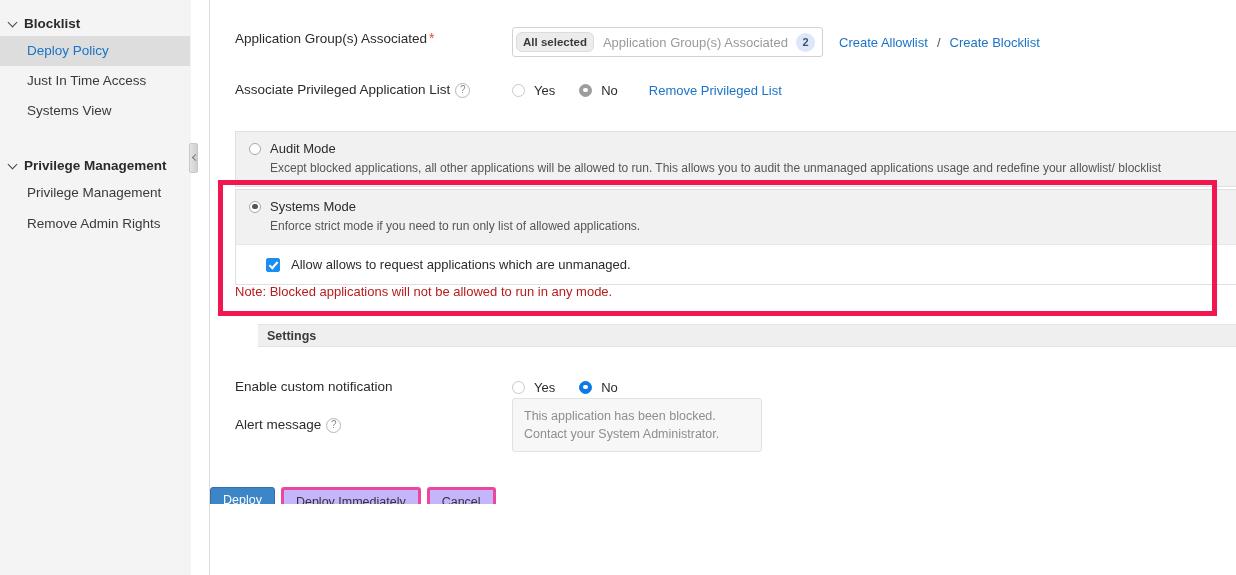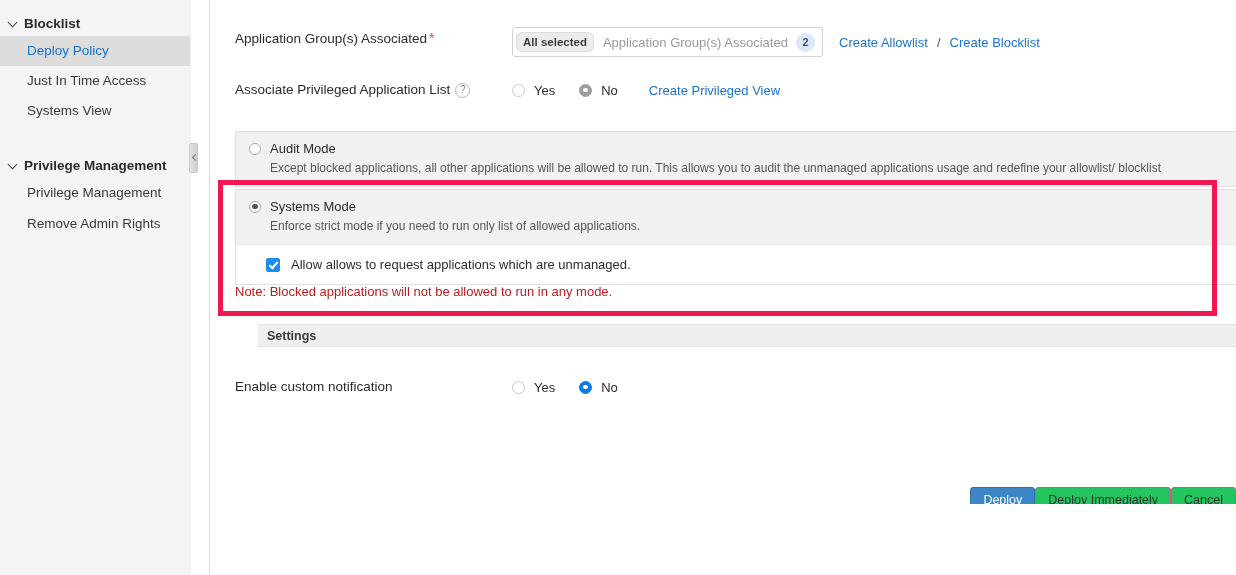--- a/index.html
+++ b/index.html
@@ -405,41 +405,41 @@
     cursor: text;
   }
 
   
   #button-row {
     position: absolute;
     left: 0;
     right: 0;
     top: 487px;
     display: flex;
-    justify-content: flex-end;
-    gap: 0;
+    justify-content: flex-start;
+    gap: 6px;
   }
   .btn {
     height: 26px;
     border-radius: 3px;
     font-size: 12.5px;
     box-sizing: border-box;
     cursor: pointer;
     padding: 0 12px;
     line-height: 24px;
     white-space: nowrap;
   }
   .btn-primary {
     background: #3c86c8;
     border: 1px solid #336fa6;
     color: #ffffff;
   }
   .btn-default {
-    background: #22c55e;
-    border: 1px solid #ec4899;
+    background: #c4b5fd;
+    border: 3px solid #ec4899;
     color: #333333;
     text-decoration: underline;
   }
 
   
   #footer-sep {
     position: absolute;
     left: 0;
     right: 0;
     top: 541px;
@@ -520,21 +520,21 @@
 
     <div class="form-row" style="margin-top:22px;">
       <div class="form-label">
         <span>Associate Privileged Application List</span><span class="qmark">?</span>
       </div>
       <div class="radio-group">
         <span class="radio"></span>
         <span class="radio-label">Yes</span>
         <span class="radio checked-gray"></span>
         <span class="radio-label last">No</span>
-        <span class="link" style="margin-left:11px;">Create Privileged View</span>
+        <span class="link" style="margin-left:11px;">Remove Privileged List</span>
       </div>
     </div>
 
     <div class="mode-panel" style="position:absolute;left:25px;top:131px;width:1012px;">
       <div class="mode-head">
         <div class="mode-radio-row">
           <span class="mode-radio"></span>
           <span class="mode-title">Audit Mode</span>
         </div>
         <div class="mode-desc">Except blocked applications, all other applications will be allowed to run. This allows you to audit the unmanaged applications usage and redefine your allowlist/ blocklist</div>
@@ -566,20 +566,26 @@
     <div class="form-row" style="position:absolute;left:0;top:376px;">
       <div class="form-label">Enable custom notification</div>
       <div class="radio-group">
         <span class="radio"></span>
         <span class="radio-label">Yes</span>
         <span class="radio checked-blue"></span>
         <span class="radio-label last">No</span>
       </div>
     </div>
 
+    <div class="form-row" style="position:absolute;left:0;top:398px;">
+      <div class="form-label" style="padding-top:19px;">
+        <span>Alert message</span><span class="qmark">?</span>
+      </div>
+      <div class="alert-box">This application has been blocked. Contact your System Administrator.</div>
+    </div>
 
     <div id="button-row">
       <button class="btn btn-primary">Deploy</button>
       <button class="btn btn-default">Deploy Immediately</button>
       <button class="btn btn-default">Cancel</button>
     </div>
 
     <div id="footer-sep"></div>
 
   </main>

